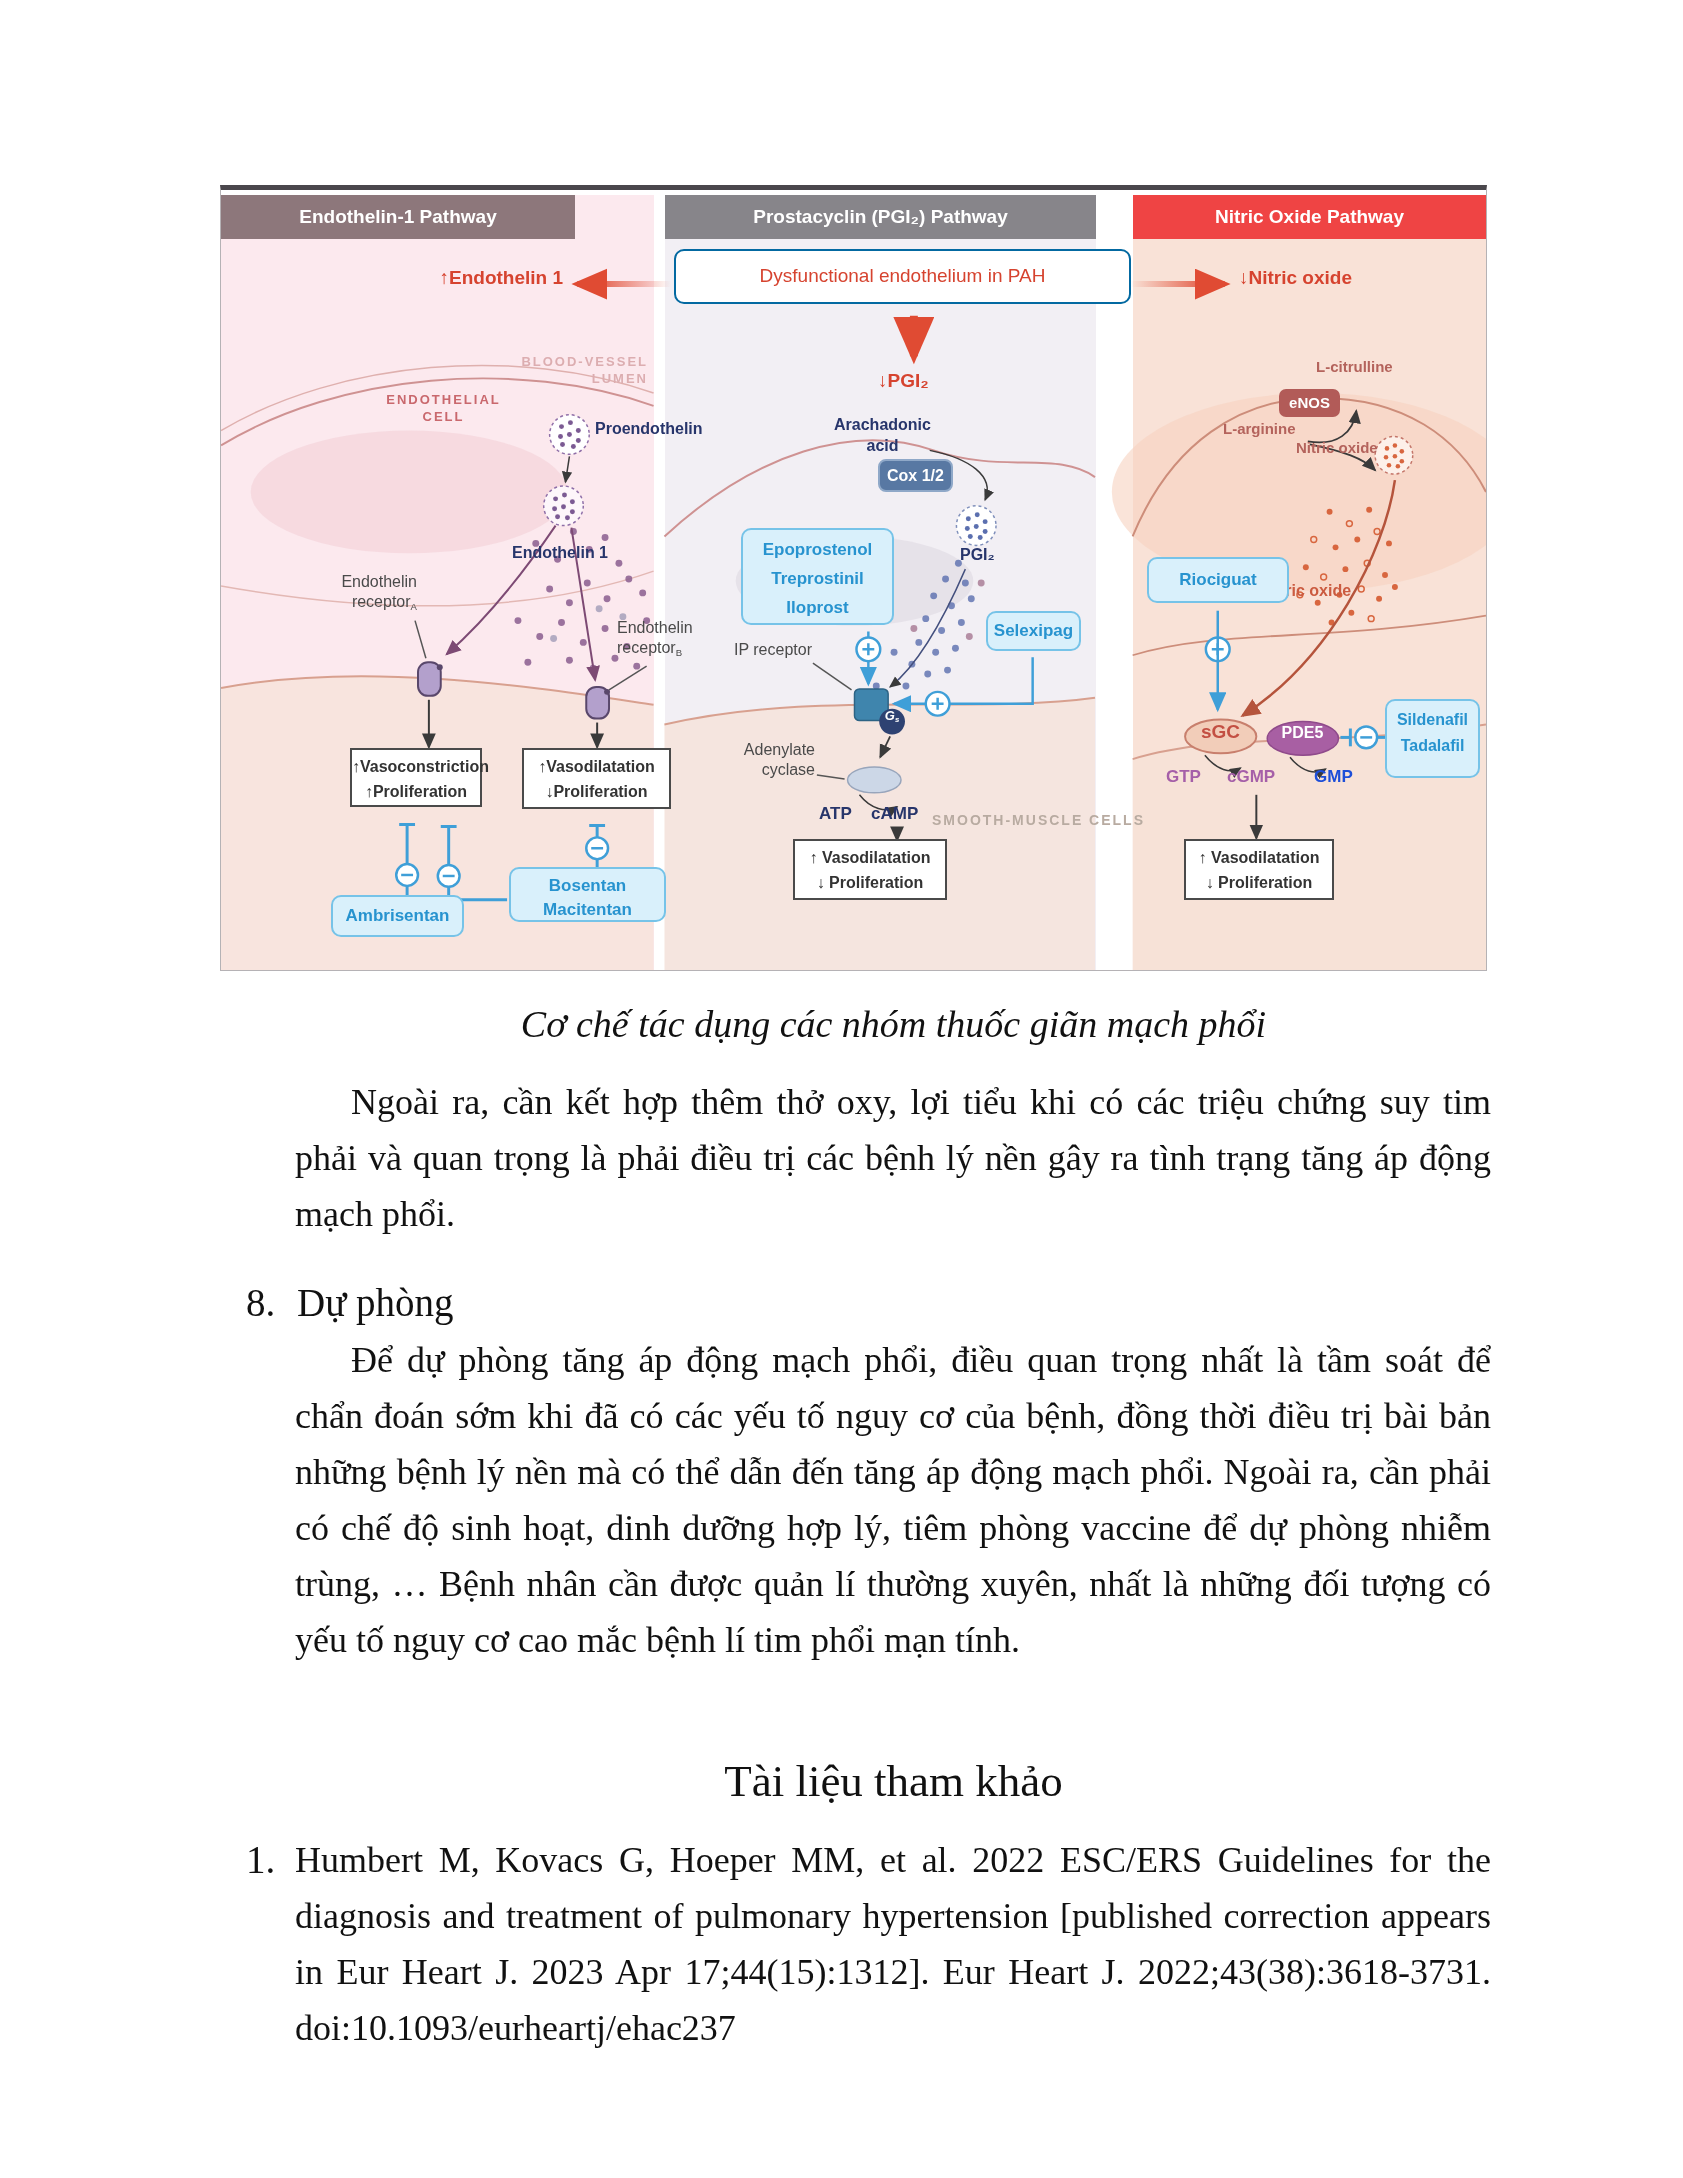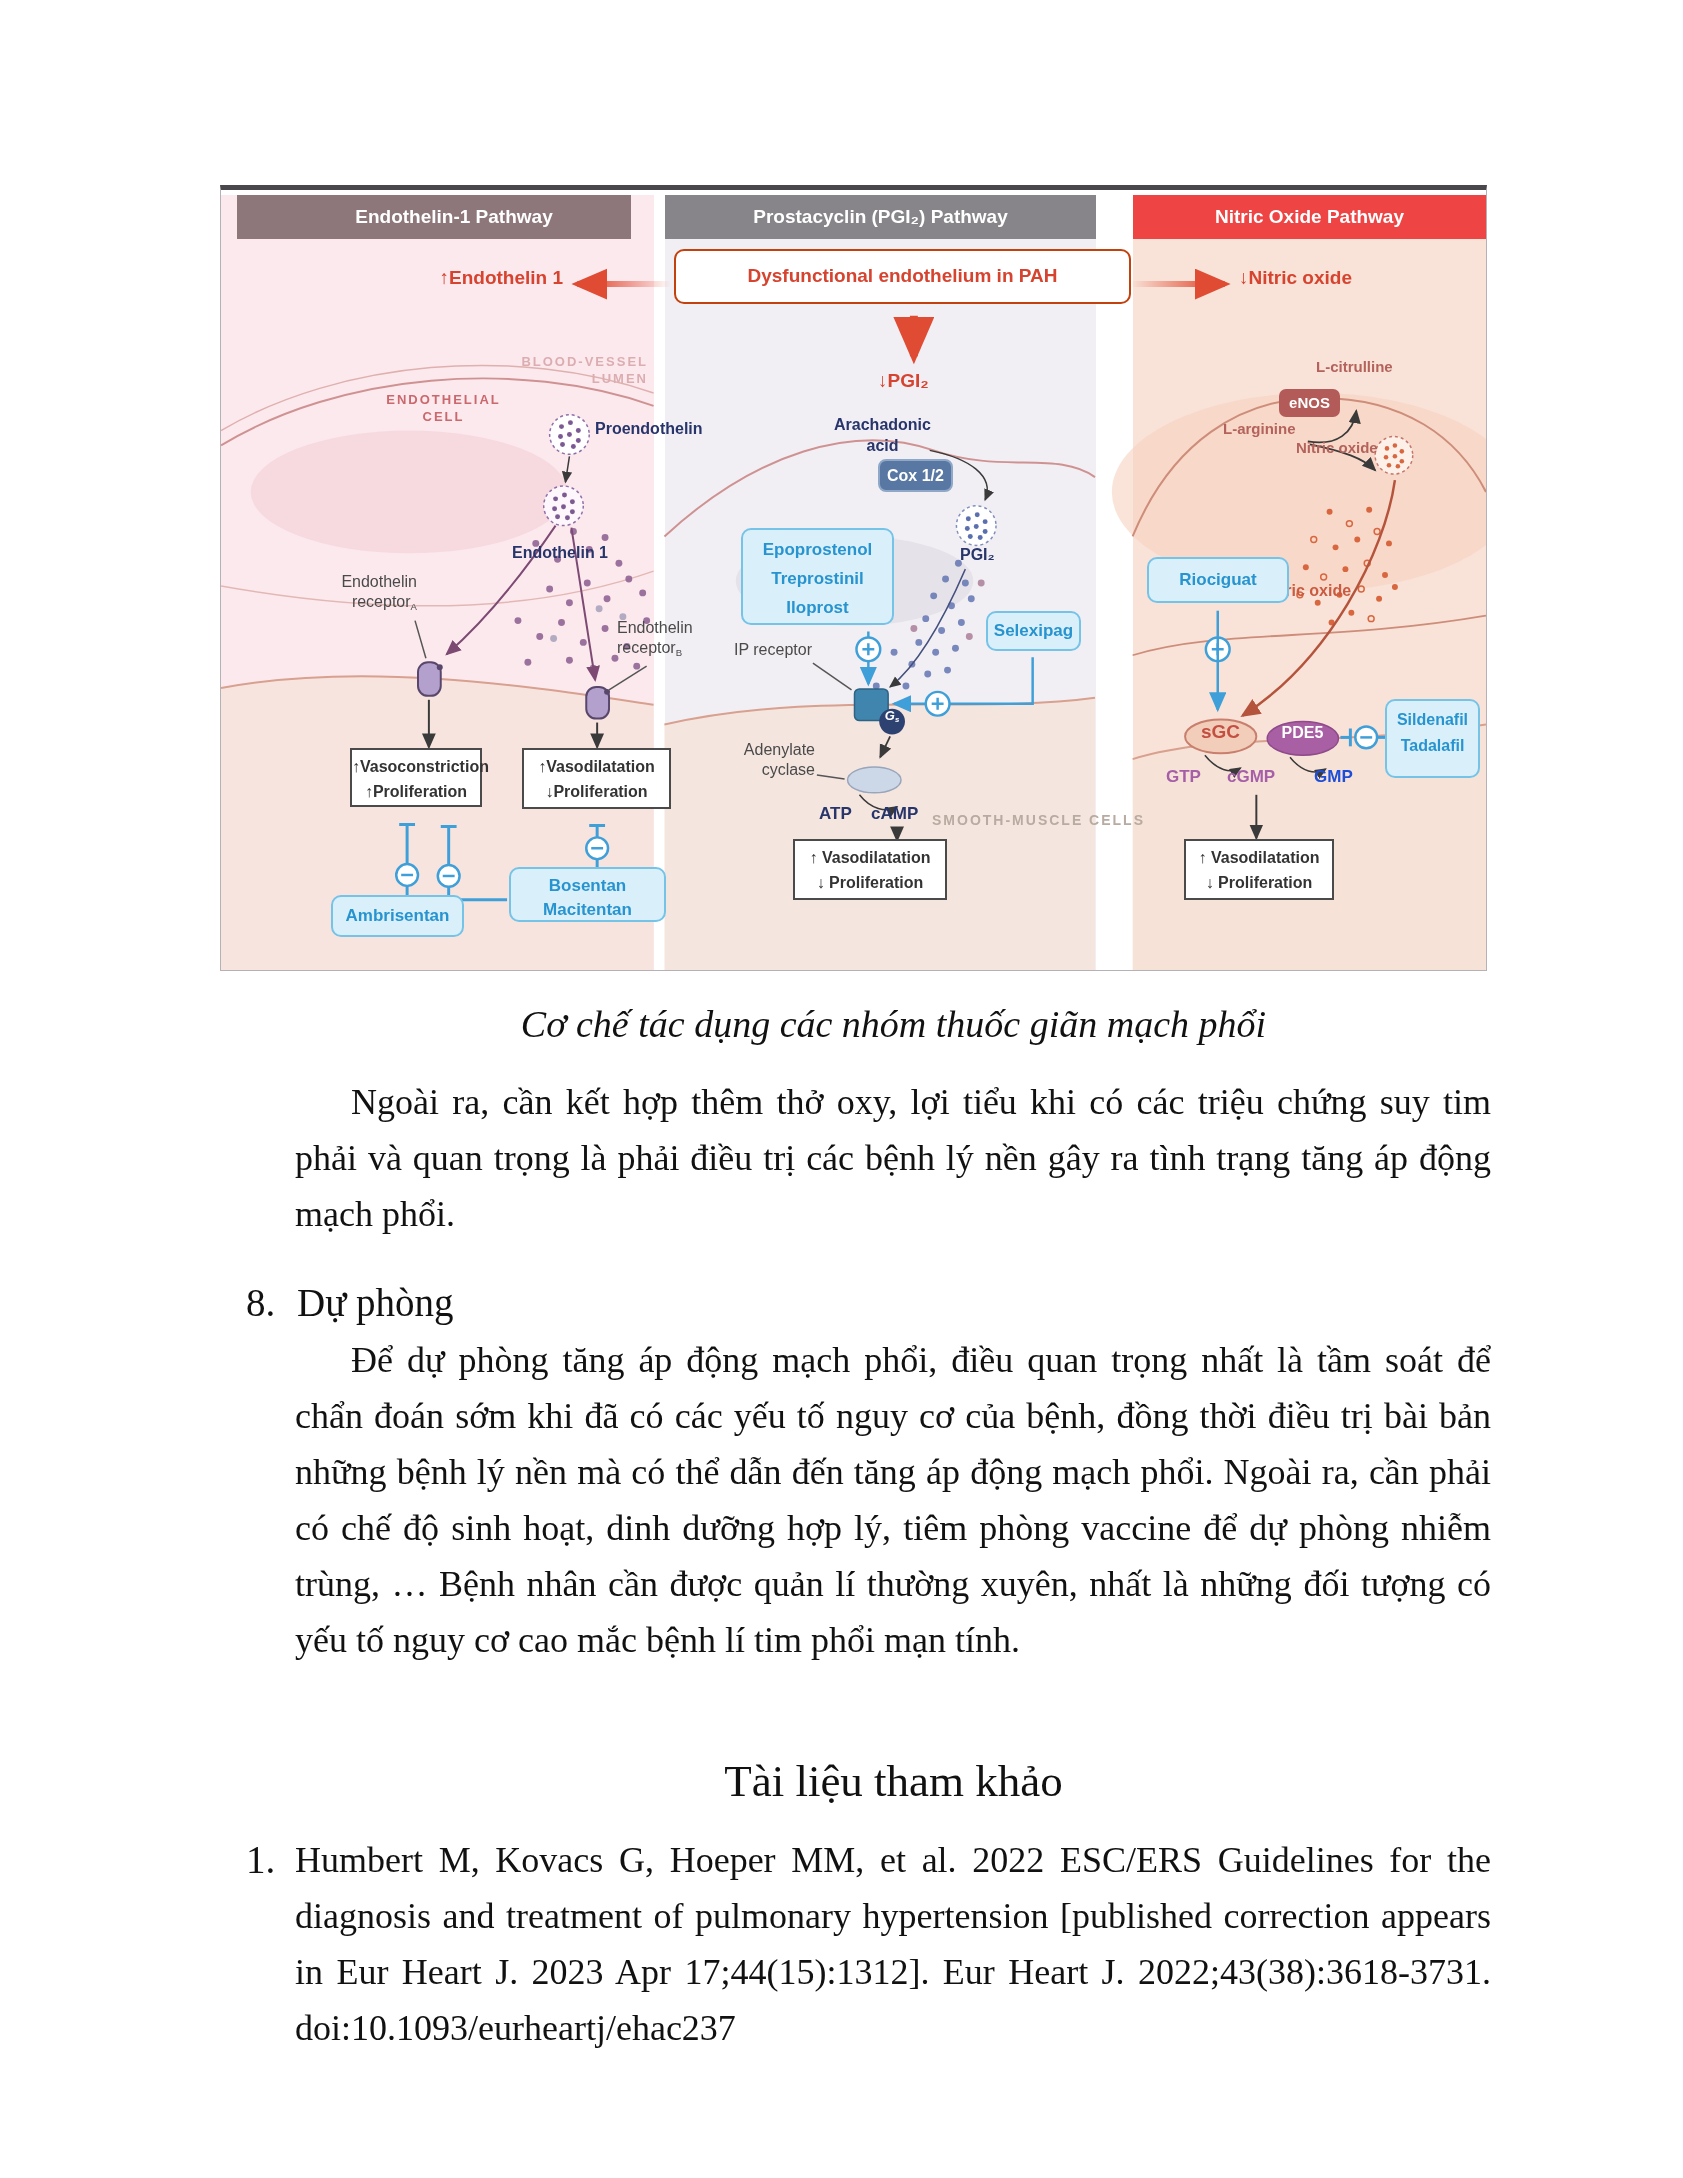--- a/index.html
+++ b/index.html
@@ -12,22 +12,22 @@
   .panel { position:absolute; top:5px; bottom:0; }
   .panel-header { position:absolute; top:5px; height:44px; line-height:44px; text-align:center;
                   color:#fff; font-weight:bold; font-size:19px; font-family:"Liberation Sans", sans-serif; z-index:4;}
   .fig-label { position:absolute; font-family:"Liberation Sans", sans-serif; z-index:10; white-space:nowrap; }
   .caps-label { font-size:13px; letter-spacing:2px; font-weight:bold; line-height:17px; }
   .navy-label { color:#27356b; font-weight:bold; font-size:16px; }
   .gray-label { color:#4a4a4a; font-size:16px; line-height:20px; }
   .red-big { color:#d6432f; font-weight:bold; font-size:19px; }
   .rust-label { color:#b4635c; font-weight:bold; font-size:15px; }
   .central-box { position:absolute; left:453px; top:59px; width:453px; height:51px; background:#fff;
-                 border:2px solid #c2410c; border-radius:10px; text-align:center; line-height:50px;
-                 color:#d6432f; font-weight:bold; font-size:19px; font-family:"Liberation Sans", sans-serif; z-index:10; }
+                 border:2px solid #0369a1; border-radius:10px; text-align:center; line-height:50px;
+                 color:#d6432f; font-weight:normal; font-size:19px; font-family:"Liberation Sans", sans-serif; z-index:10; }
   .outcome-box { position:absolute; background:#fff; border:2px solid #4a4a4a; text-align:center;
                  font-weight:bold; font-size:16px; color:#333; font-family:"Liberation Sans", sans-serif;
                  padding-top:4px; line-height:25px; z-index:10; box-sizing:border-box;}
   .drug-box { position:absolute; background:#d9f0fb; border:2px solid #76c3e8; border-radius:10px;
               text-align:center; font-weight:bold; color:#2793cf; font-family:"Liberation Sans", sans-serif;
               z-index:10; box-sizing:border-box; }
   .sub { font-size:0.6em; vertical-align:-0.3em; }
   .fig-svg { position:absolute; left:0; top:5px; z-index:5; pointer-events:none; }
 
   
@@ -45,21 +45,21 @@
 <body>
 
 <div class="page">
 
   <div class="figure">
 
     <div class="panel" style="left:0;width:433px;background:#fcе9ee;background:#fce9ee;"></div>
     <div class="panel" style="left:444px;width:431px;background:#f2eff4;"></div>
     <div class="panel" style="left:912px;width:353px;background:#f9e2d7;"></div>
 
-    <div class="panel-header" style="left:16px;width:354px;background:#8d777b;padding-left:40px;">Endothelin-1 Pathway</div>
+    <div class="panel-header" style="left:0;width:354px;background:#8d777b;">Endothelin-1 Pathway</div>
     <div class="panel-header" style="left:444px;width:431px;background:#87858a;">Prostacyclin (PGI₂) Pathway</div>
     <div class="panel-header" style="left:912px;width:353px;background:#ef4444;">Nitric Oxide Pathway</div>
 
     <svg class="fig-svg" width="1265" height="775" viewBox="0 0 1278 783">
       <defs>
         <marker id="mB" markerWidth="9" markerHeight="8" refX="7" refY="3.5" orient="auto">
             <path d="M0,0L8,3.5L0,7Z" fill="#3a3a3a"></path>
           </marker>
         <marker id="mP" markerWidth="9" markerHeight="8" refX="7" refY="3.5" orient="auto">
             <path d="M0,0L8,3.5L0,7Z" fill="#7d4a74"></path>

